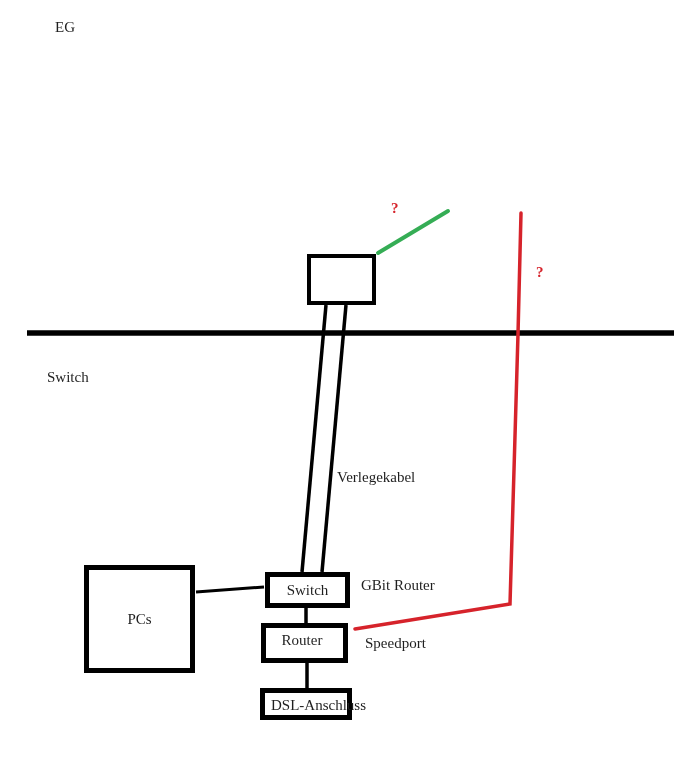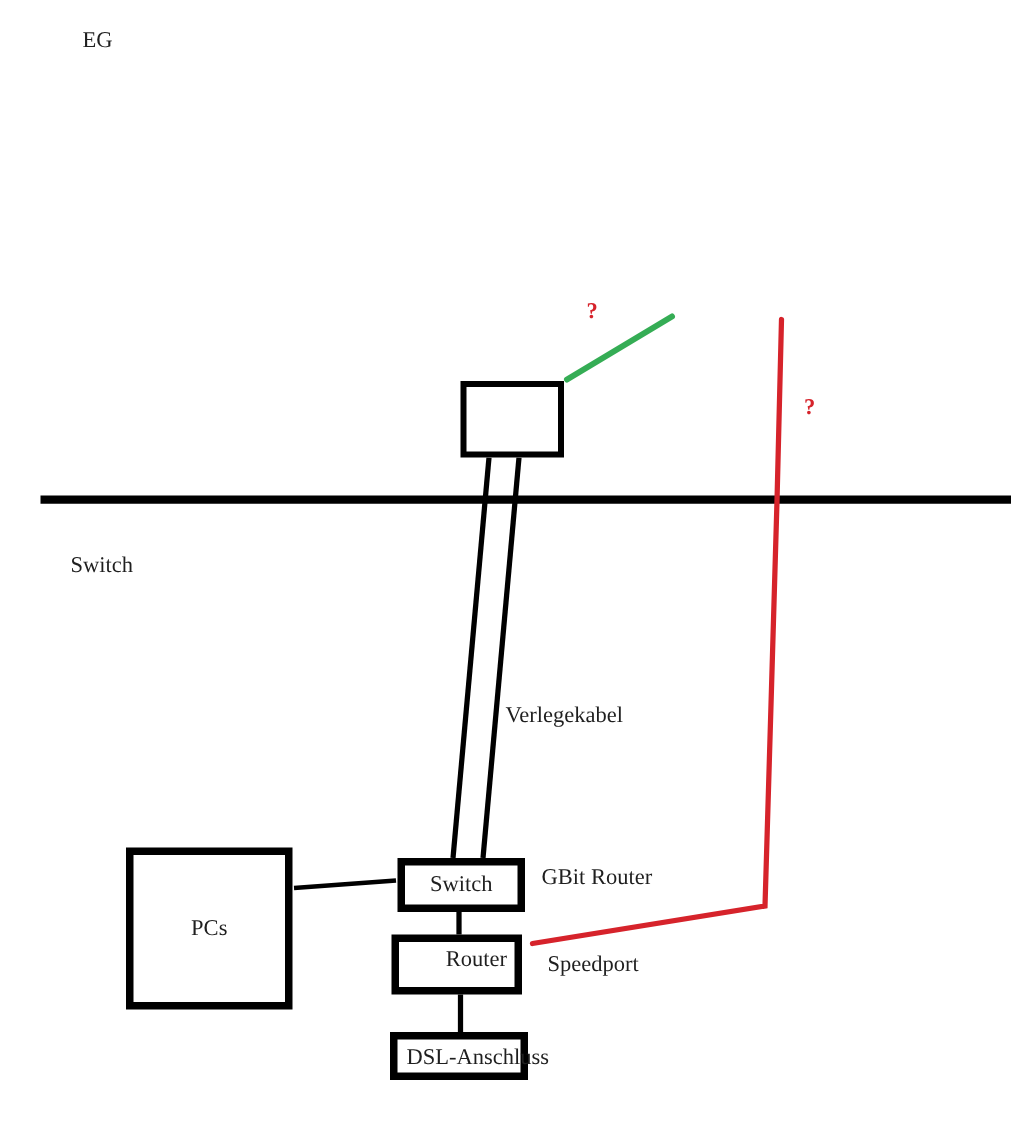--- a/index.html
+++ b/index.html
@@ -24,21 +24,21 @@
     box-sizing:border-box;
     border:4px solid var(--ink);
     background:var(--background);
     font-size:15px;
     color:var(--text);
   }
   .box-telefon{left:453px;top:154px;width:93px;height:55px;border-width:4px;text-align:center;padding-top:8px;}
   .box-lan{left:307px;top:254px;width:69px;height:51px;border-width:4px;}
   .box-pcs{left:84px;top:565px;width:111px;height:108px;border-width:5px;display:flex;align-items:center;justify-content:center;}
   .box-switch{left:265px;top:572px;width:85px;height:36px;border-width:5px;display:flex;align-items:center;justify-content:center;}
-  .box-router{left:261px;top:623px;width:87px;height:40px;border-width:5px;text-align:right;padding:4px 5px 0 0;}
+  .box-router{left:261px;top:623px;width:87px;height:40px;border-width:5px;text-align:center;padding:4px 5px 0 0;}
   .box-dsl{left:260px;top:688px;width:92px;height:32px;border-width:5px;padding:4px 0 17px 6px;white-space:nowrap;overflow:visible;}
   .label{
     position:absolute;
     font-size:15px;
     color:var(--text);
     white-space:nowrap;
   }
   .label-eg{left:55px;top:19px;}
   .label-keller{left:47px;top:369px;}
   .label-lanbox{left:383px;top:270px;}

